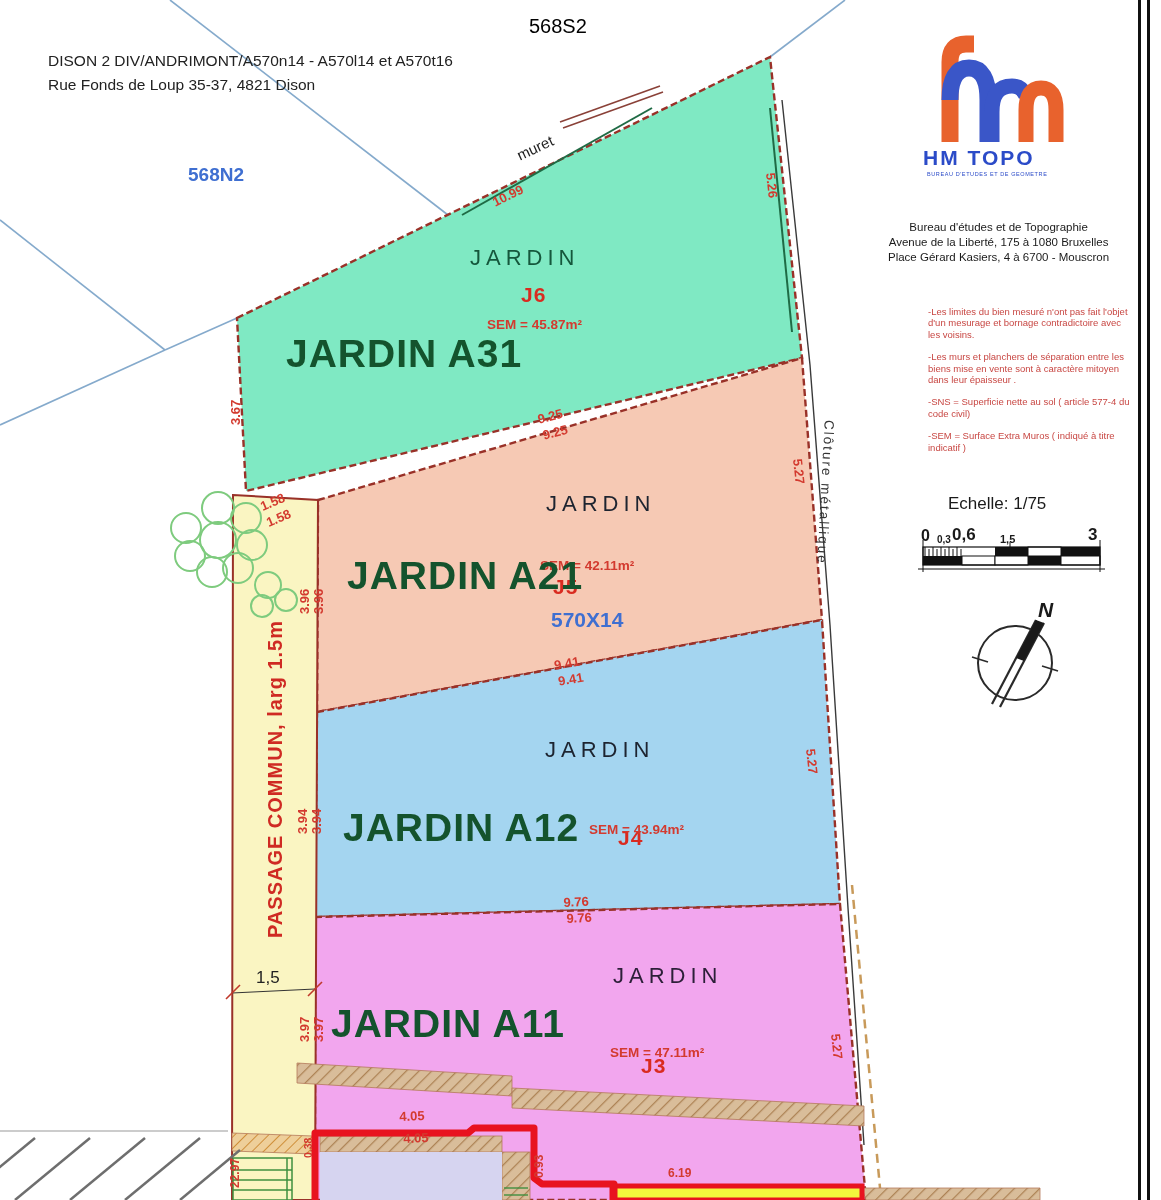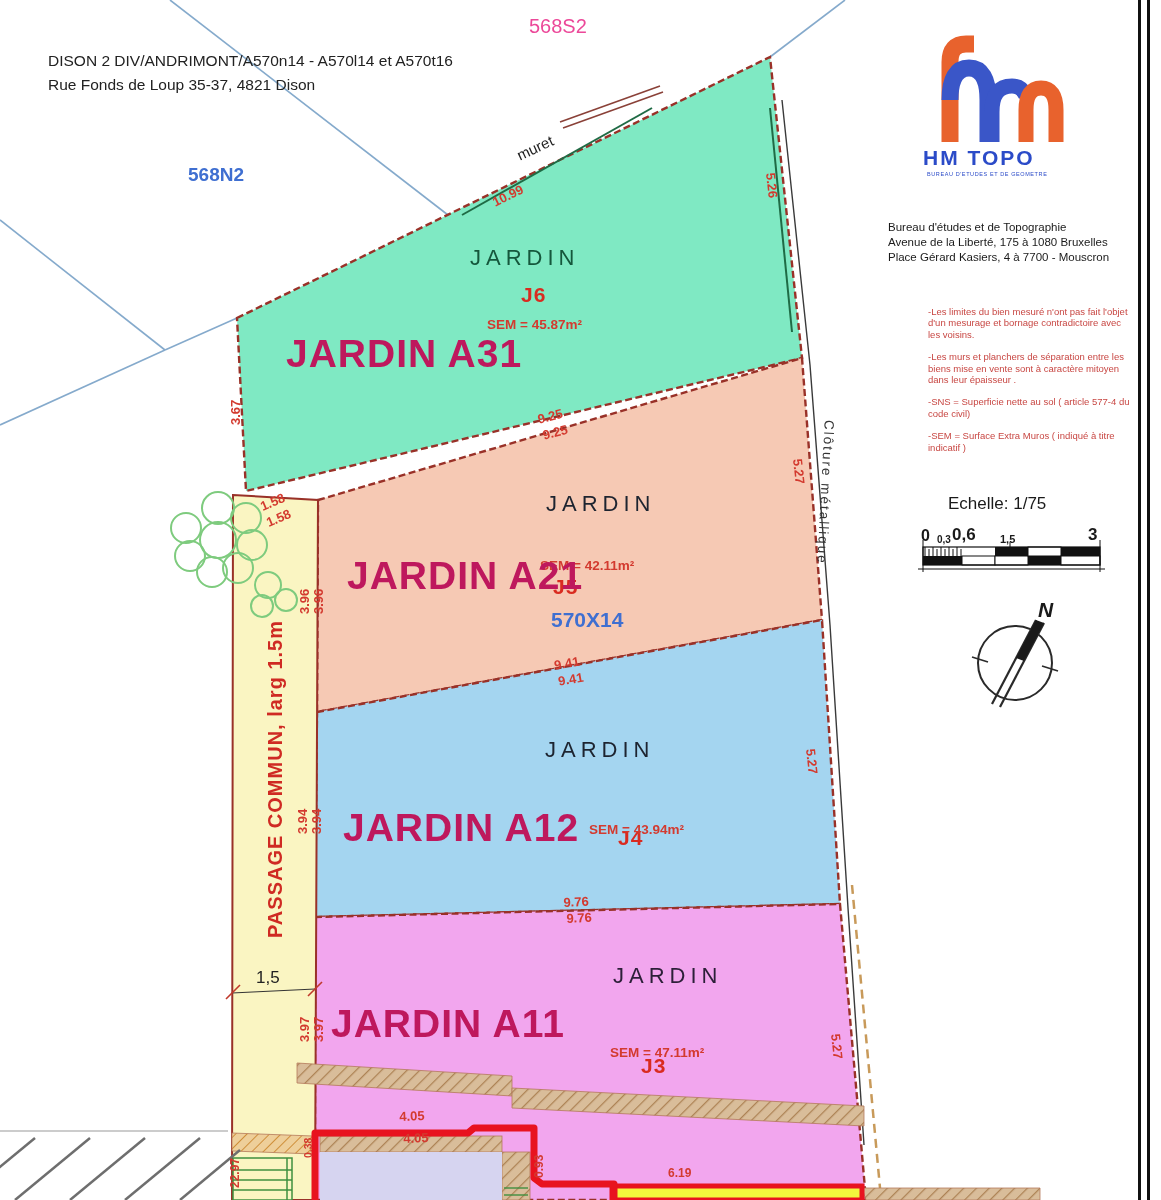--- a/index.html
+++ b/index.html
@@ -4,37 +4,37 @@
 <style>
   html,body{margin:0;padding:0;background:#fff;}
   .stage{position:relative;width:1161px;height:1200px;background:#ffffff;overflow:hidden;
          font-family:"Liberation Sans",sans-serif;color:#111;}
   .abs{position:absolute;white-space:nowrap;}
   .rot{transform-origin:0 0;}
   #plan-svg{position:absolute;left:0;top:0;z-index:1;}
   .txt{z-index:3;}
   
   .title-main{font-size:33px;letter-spacing:.5px;color:#161616;}
-  .title-ref{font-size:20px;color:#ec4899;}
+  .title-ref{font-size:20px;color:#000000;}
   .title-sub{font-size:15.5px;color:#222;}
   .blue-ref{color:#3f6fd1;font-weight:bold;}
   
   .ptype{font-size:22px;letter-spacing:5px;color:#1d2430;}
   .ptype-green{color:#15573c;}
   .ptype-purple{color:#2c1f38;}
   .pcode{font-size:21px;font-weight:bold;color:#d92b20;letter-spacing:1px;}
   .sem{font-size:13.5px;font-weight:bold;color:#d33a2f;}
-  .big-name{font-size:39px;font-weight:bold;color:#be185d;letter-spacing:1px;}
+  .big-name{font-size:39px;font-weight:bold;color:#14532d;letter-spacing:1px;}
   .dim{font-size:13px;font-weight:bold;color:#d33a2f;}
   .dim-sm{font-size:11px;}
   .black-note{font-size:15px;color:#222;}
   
   .logo-name{font-size:21px;font-weight:bold;color:#2b4bc8;letter-spacing:2px;}
   .logo-tag{font-size:5.5px;color:#2b4bc8;letter-spacing:.6px;}
-  .address{font-size:11.5px;color:#1a1a1a;line-height:1.3;}
+  .address{font-size:11.5px;color:#1a1a1a;line-height:1.3;text-align:center;}
   .notes{width:205px;font-size:9.5px;color:#c84743;line-height:1.2;white-space:normal;}
   .notes p{margin:0 0 11px 0;}
   .echelle{font-size:17px;color:#1a1a1a;}
   .tick{color:#1a1a1a;font-weight:bold;}
   .north-n{font-size:21px;font-weight:bold;font-style:italic;color:#1a1a1a;}
   .cloture{writing-mode:vertical-rl;font-size:13.5px;color:#333;letter-spacing:2px;transform:rotate(3deg);}
   .passage-label{font-size:20px;font-weight:bold;color:#cf2a23;letter-spacing:1px;}
 </style>
 </head>
 <body>
@@ -253,21 +253,21 @@
   <div class="abs txt dim rot" style="left:399px;top:1109px;transform:rotate(-2deg);">4.05</div>
   <div class="abs txt dim rot" style="left:403px;top:1131px;transform:rotate(-2deg);">4.05</div>
   <div class="abs txt dim dim-sm rot" style="left:532px;top:1178px;transform:rotate(-90deg);font-size:12px;">0.93</div>
   <div class="abs txt dim" style="left:668px;top:1166px;font-size:12px;">6.19</div>
 
   <div class="abs txt logo-name" style="left:923px;top:146px;">HM TOPO</div>
   <div class="abs txt logo-tag" style="left:927px;top:171px;">BUREAU D'ETUDES ET DE GEOMETRE</div>
   <div class="abs txt address" style="left:888px;top:220px;">
     <div>Bureau d'études et de Topographie</div>
     <div>Avenue de la Liberté, 175 à 1080 Bruxelles</div>
-    <div>Place Gérard Kasiers, 4 à 7700 - Mouscron</div>
+    <div>Place Gérard Kasiers, 4 à 6700 - Mouscron</div>
   </div>
   <div class="abs txt notes" style="left:928px;top:306px;">
     <p>-Les limites du bien mesuré n'ont pas fait l'objet d'un mesurage et bornage contradictoire avec les voisins.</p>
     <p>-Les murs et planchers de séparation entre les biens mise en vente sont à caractère mitoyen dans leur épaisseur .</p>
     <p>-SNS = Superficie nette au sol ( article 577-4 du code civil)</p>
     <p>-SEM = Surface Extra Muros ( indiqué à titre indicatif )</p>
   </div>
   <div class="abs txt echelle" style="left:948px;top:494px;">Echelle: 1/75</div>
   <div class="abs txt tick" style="left:921px;top:527px;font-size:16px;">0</div>
   <div class="abs txt tick" style="left:937px;top:534px;font-size:10px;">0,3</div>

